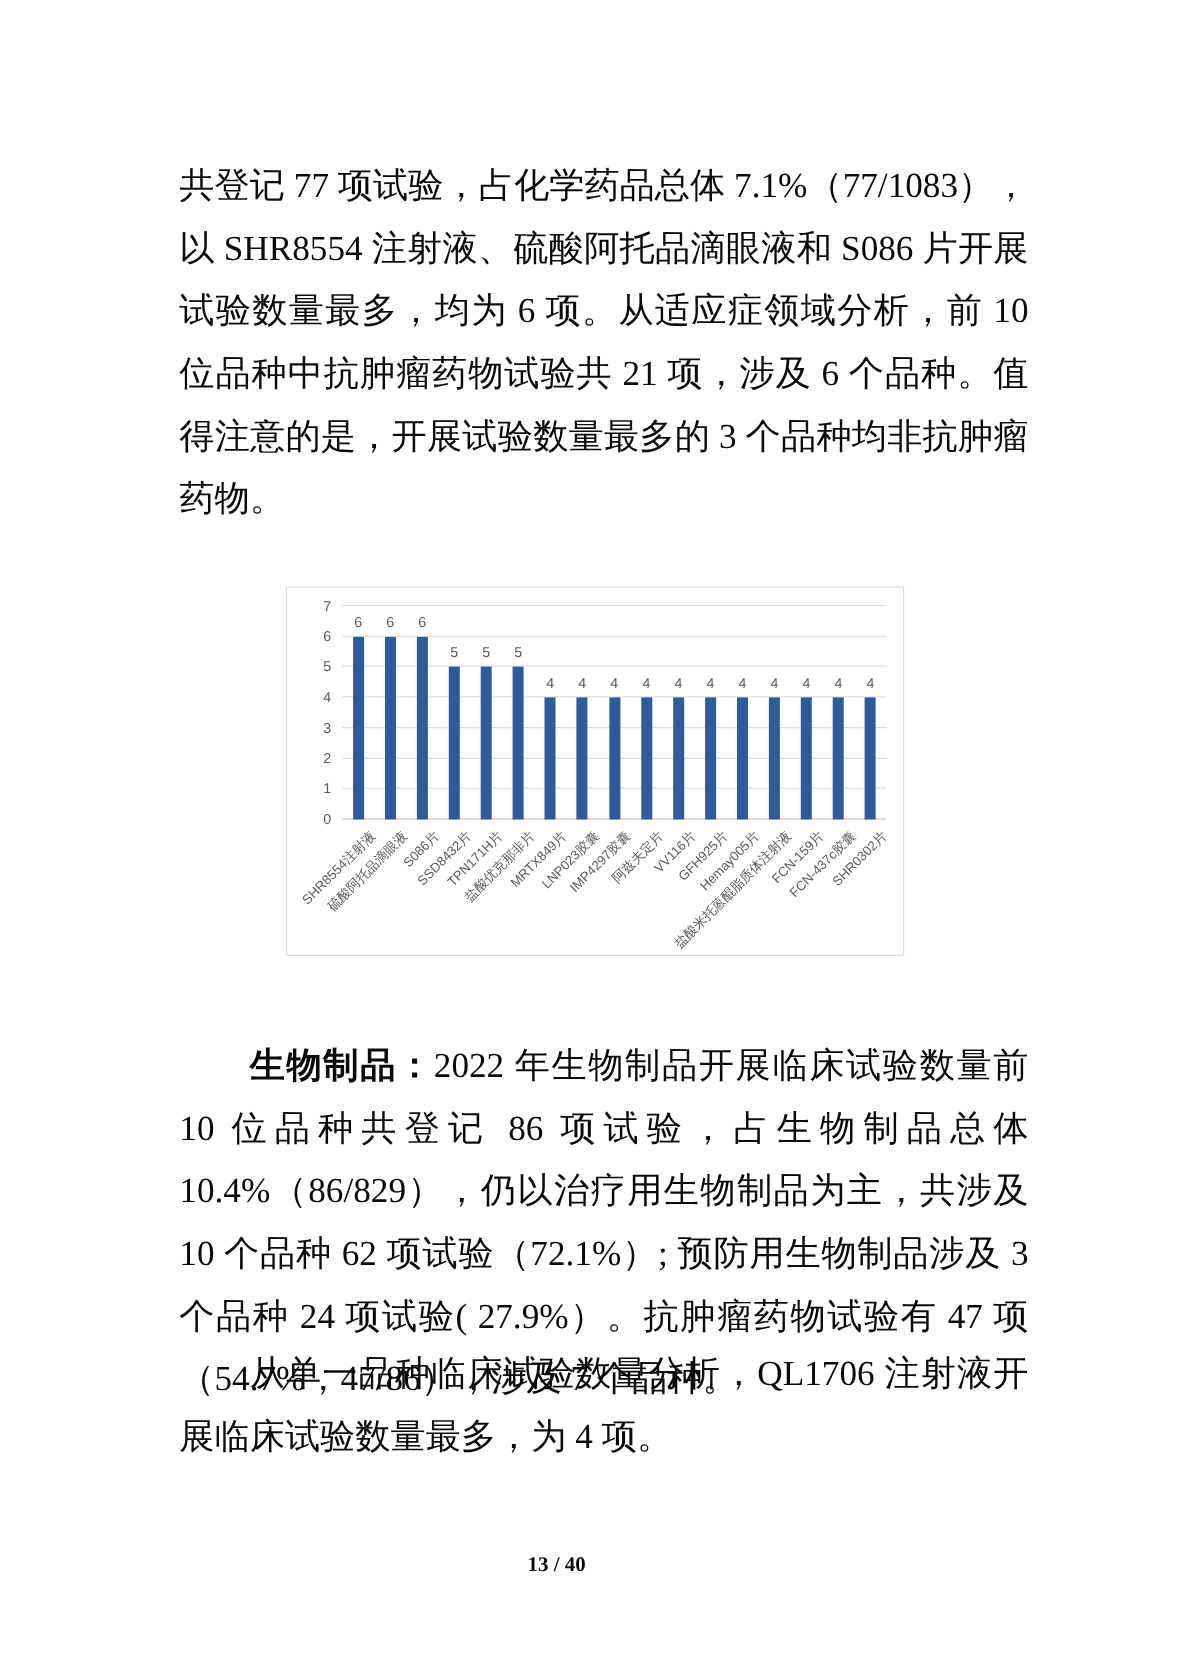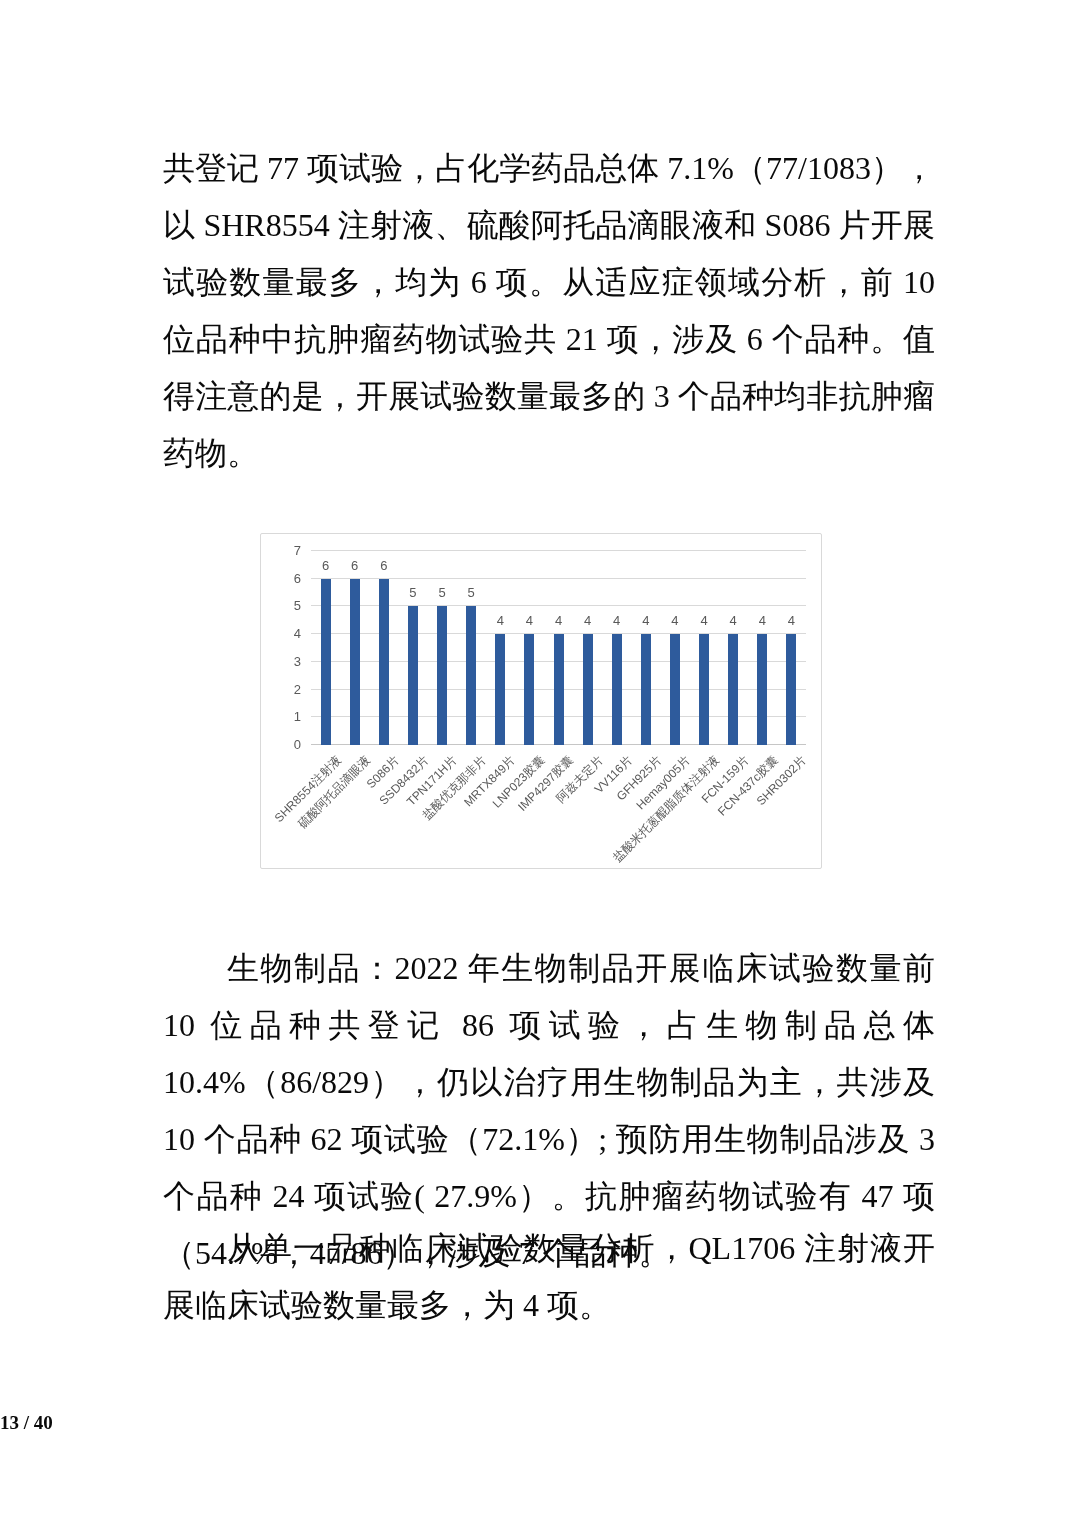--- a/index.html
+++ b/index.html
@@ -5,21 +5,21 @@
   html,body{margin:0;padding:0;background:#ffffff;}
   .page{
     position:relative;width:1012px;height:1527px;background:#ffffff;overflow:hidden;
     font-family:"Liberation Serif","DejaVu Serif",serif;color:#0a0a0a;
   }
   .para{
     position:absolute;left:163px;width:772px;margin:0;
     font-size:32px;line-height:57px;text-align:justify;
   }
   .para.indent{text-indent:64px;}
-  .lead{font-weight:400;}
+  .lead{font-weight:700;}
   .caption{
     position:absolute;left:163px;width:772px;text-align:center;margin:0;
     font-size:28px;line-height:40px;
   }
   .chart-box{
     position:absolute;left:260px;top:533px;width:560px;height:334px;
     background:#ffffff;border:1px solid #d9d9d9;border-radius:2px;
     font-family:"Liberation Sans","DejaVu Sans",sans-serif;
   }
   .plot{position:absolute;left:50px;top:17px;width:495px;height:194px;}
@@ -33,21 +33,21 @@
   .ytick{
     position:absolute;left:0;width:40px;height:18px;text-align:right;
     font-size:13px;line-height:18px;color:#595959;
   }
   .xlabel{
     position:absolute;top:219px;white-space:nowrap;
     font-size:12px;line-height:14px;color:#595959;
     transform:rotate(-45deg);transform-origin:100% 0;
   }
   .footer{
-    position:absolute;left:0;right:0;top:1412px;margin:0;
+    position:absolute;left:0;right:0;top:1412px;text-align:center;margin:0;
     font-size:19px;font-weight:700;
   }
 </style>
 </head>
 <body>
 
 <div class="page">
 
   <p class="para" style="top:140px"><span>共登记 77 项试验，占化学药品总体 7.1%（77/1083），以 SHR8554 注射液、硫酸阿托品滴眼液和 S086 片开展试验数量最多，均为 6 项。从适应症领域分析，前 10 位品种中抗肿瘤药物试验共 21 项，涉及 6 个品种。值得注意的是，开展试验数量最多的 3 个品种均非抗肿瘤药物。</span></p>
 

